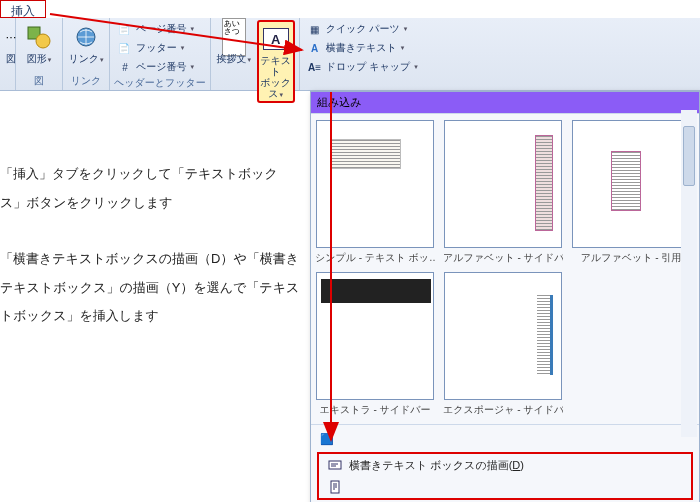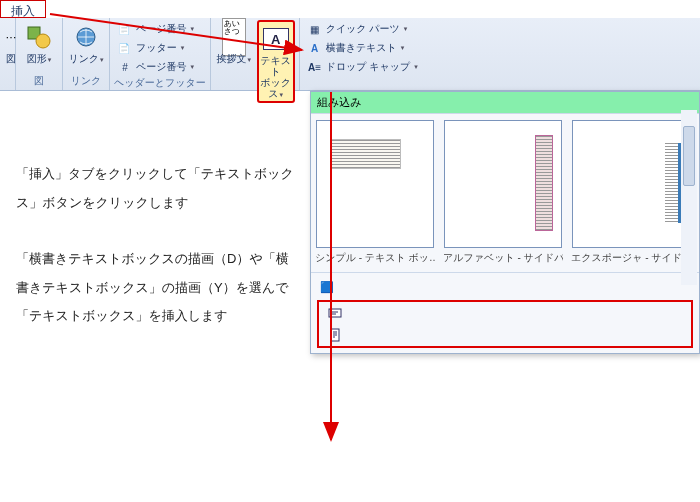--- a/index.html
+++ b/index.html
@@ -77,32 +77,32 @@
   .arrow-svg { position:absolute; top:0; left:0; pointer-events:none; }
   
   .instructions {
     position: absolute;
     left: 0; top: 160px;
     width: 300px;
     font-size: 13px;
     line-height: 2.2;
     color: #222;
   }
-  .instructions p { margin: 0 0 28px 16px; }
+  .instructions p { margin: 0 0 28px 0; }
   
   .dropdown {
     position: absolute;
     top: 91px; left: 310px;
     width: 390px;
     background: #f5f7fb;
     border: 1px solid #9db2ce;
     box-shadow: 2px 2px 6px rgba(0,0,0,0.25);
   }
   .dd-header {
-    background: #86efac;
+    background: #8b5cf6;
     padding: 3px 6px;
     font-size: 11px;
     border-bottom: 1px solid #cdd9ea;
   }
   .gallery {
     padding: 6px 4px 2px;
     display: grid;
     grid-template-columns: repeat(3, 1fr);
     gap: 2px 4px;
   }
@@ -264,20 +264,32 @@
         </div>
         <div class="cap">シンプル - テキスト ボッ…</div>
       </div>
     <div class="gal-item">
         <div class="thumb t-alpha-side">
           <div class="txtblock"></div>
         </div>
         <div class="cap">アルファベット - サイドバー</div>
       </div>
     <div class="gal-item">
+        <div class="thumb t-alpha-quote">
+          <div class="txtblock"></div>
+        </div>
+        <div class="cap">アルファベット - 引用</div>
+      </div>
+    <div class="gal-item">
+        <div class="thumb t-extra-side">
+          <div class="txtblock"></div>
+        </div>
+        <div class="cap">エキストラ - サイドバー</div>
+      </div>
+    <div class="gal-item">
         <div class="thumb t-expo">
           <div class="txtblock"></div>
         </div>
         <div class="cap">エクスポージャ - サイドバー</div>
       </div>
   </div>
   <div class="gallery-scroll">
       <div class="bar"></div>
     </div>
   <div class="dd-footer">
@@ -286,20 +298,21 @@
     </div>
     <div class="draw-box">
       <div class="dd-row">
         <span class="ico-sm">
             <svg width="14" height="14">
               <rect x="1" y="3" width="12" height="8" fill="#fff" stroke="#336"></rect>
               <line x1="3" y1="6" x2="10" y2="6" stroke="#336"></line>
               <line x1="3" y1="8" x2="8" y2="8" stroke="#336"></line>
             </svg>
           </span>
+        <span><span>横書きテキスト ボックスの描画(</span><span class="accel">D</span>)</span>
       </div>
       <div class="dd-row">
         <span class="ico-sm">
             <svg width="14" height="14">
               <rect x="3" y="1" width="8" height="12" fill="#fff" stroke="#336"></rect>
               <line x1="6" y1="3" x2="6" y2="10" stroke="#336"></line>
               <line x1="8" y1="3" x2="8" y2="8" stroke="#336"></line>
             </svg>
           </span>
       </div>

